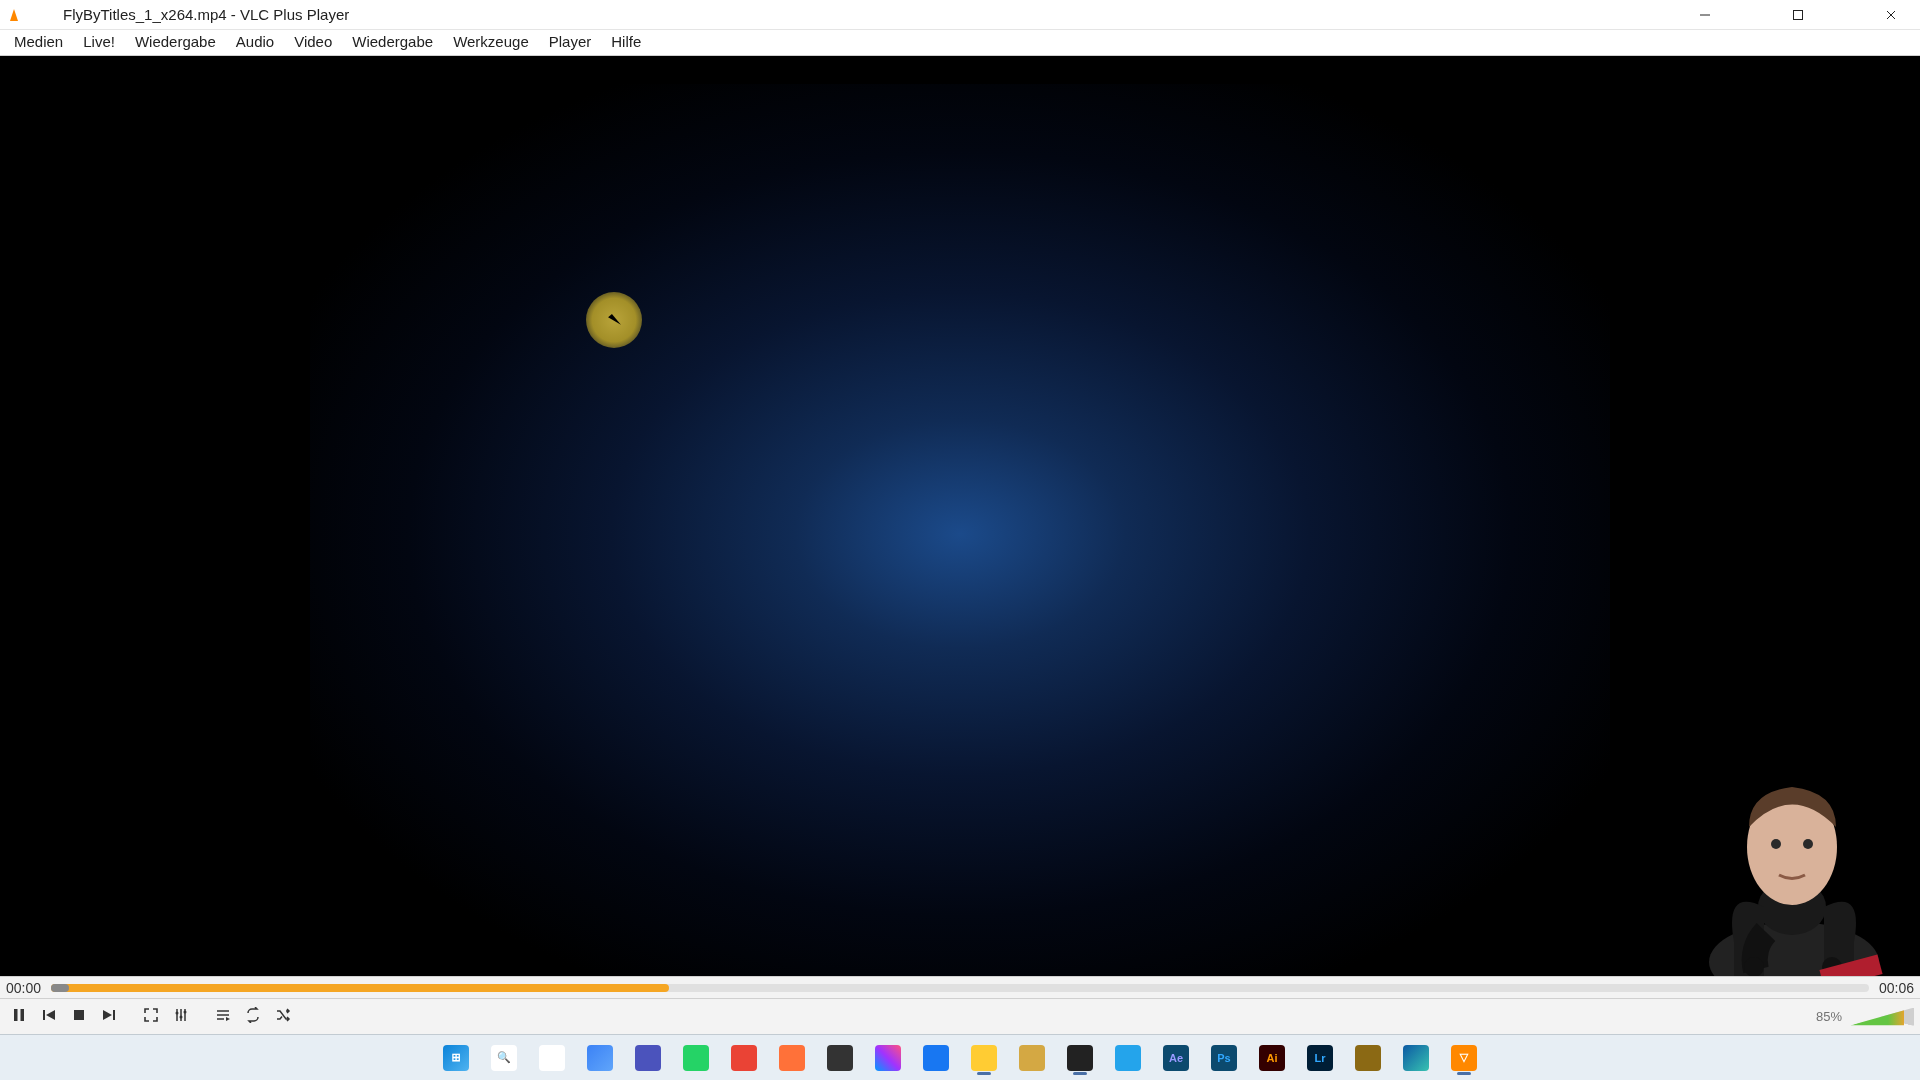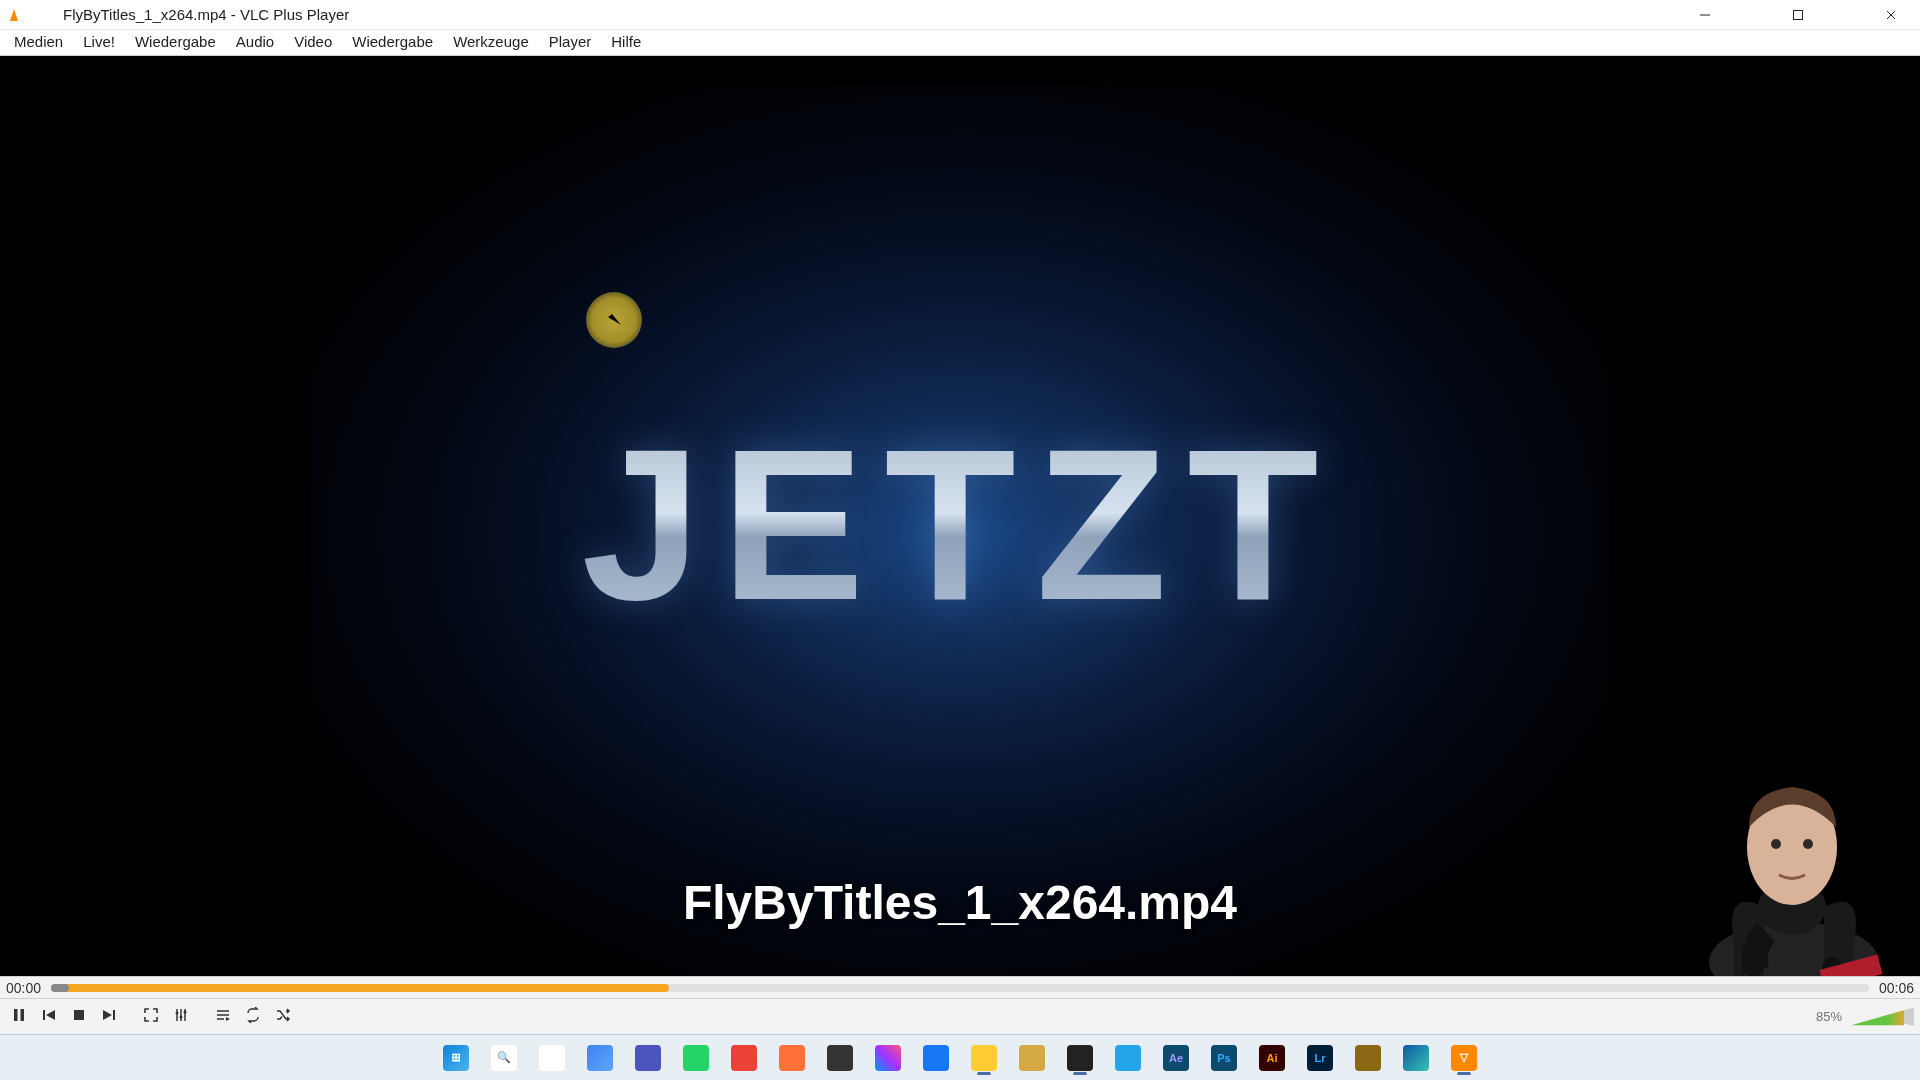--- a/index.html
+++ b/index.html
@@ -259,22 +259,20 @@
   <div class="menu-item">Audio</div>
   <div class="menu-item">Video</div>
   <div class="menu-item">Wiedergabe</div>
   <div class="menu-item">Werkzeuge</div>
   <div class="menu-item">Player</div>
   <div class="menu-item">Hilfe</div>
 </div>
 
 <div class="video-area">
   <div class="video-glow"></div>
-  <div class="video-text">JETZT</div>
-  <div class="osd-filename">FlyByTitles_1_x264.mp4</div>
   <div class="cursor-highlight"></div>
 
   <div class="webcam">
     <svg viewBox="0 0 250 250">
       <rect x="0" y="0" width="250" height="250" fill="none"></rect>
       <ellipse cx="130" cy="230" rx="85" ry="40" fill="#222"></ellipse>
       <ellipse cx="128" cy="175" rx="34" ry="28" fill="#1a1a1a"></ellipse>
       <ellipse cx="128" cy="115" rx="45" ry="58" fill="#d9b29a"></ellipse>
       <path d="M85 95 Q128 50 172 95 Q172 60 128 55 Q85 60 85 95 Z" fill="#5a3d2a"></path>
       <circle cx="112" cy="112" r="5" fill="#2a2a2a"></circle>

